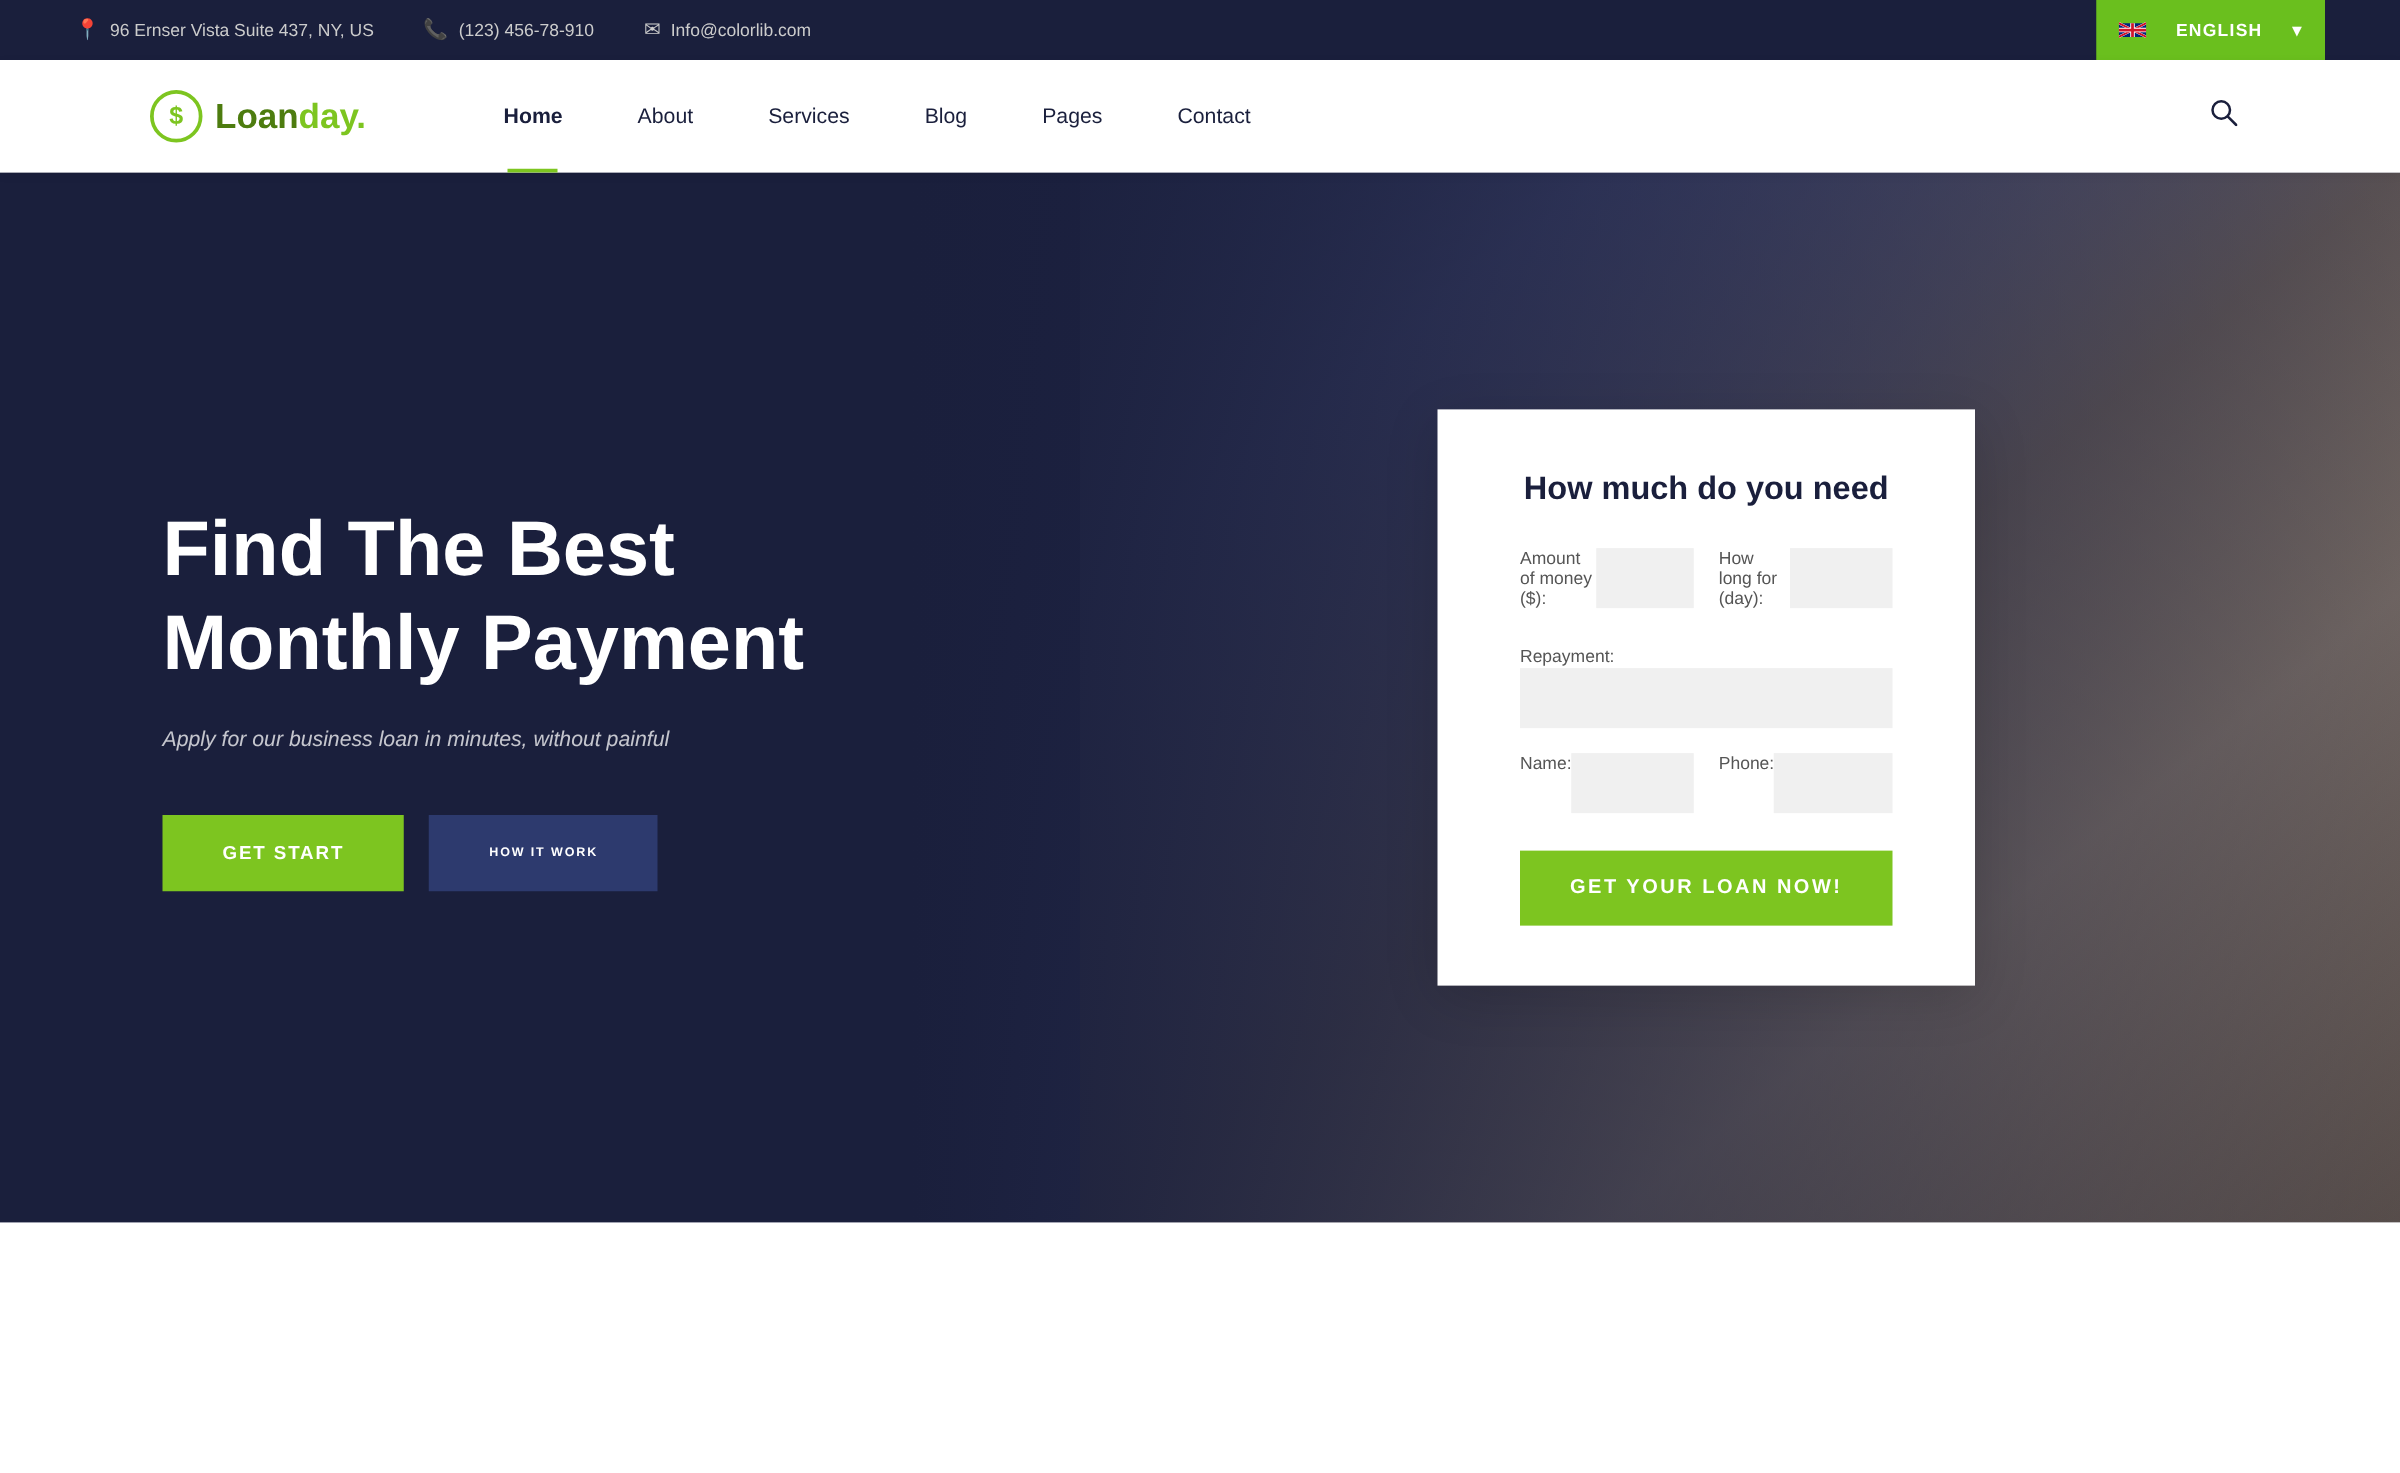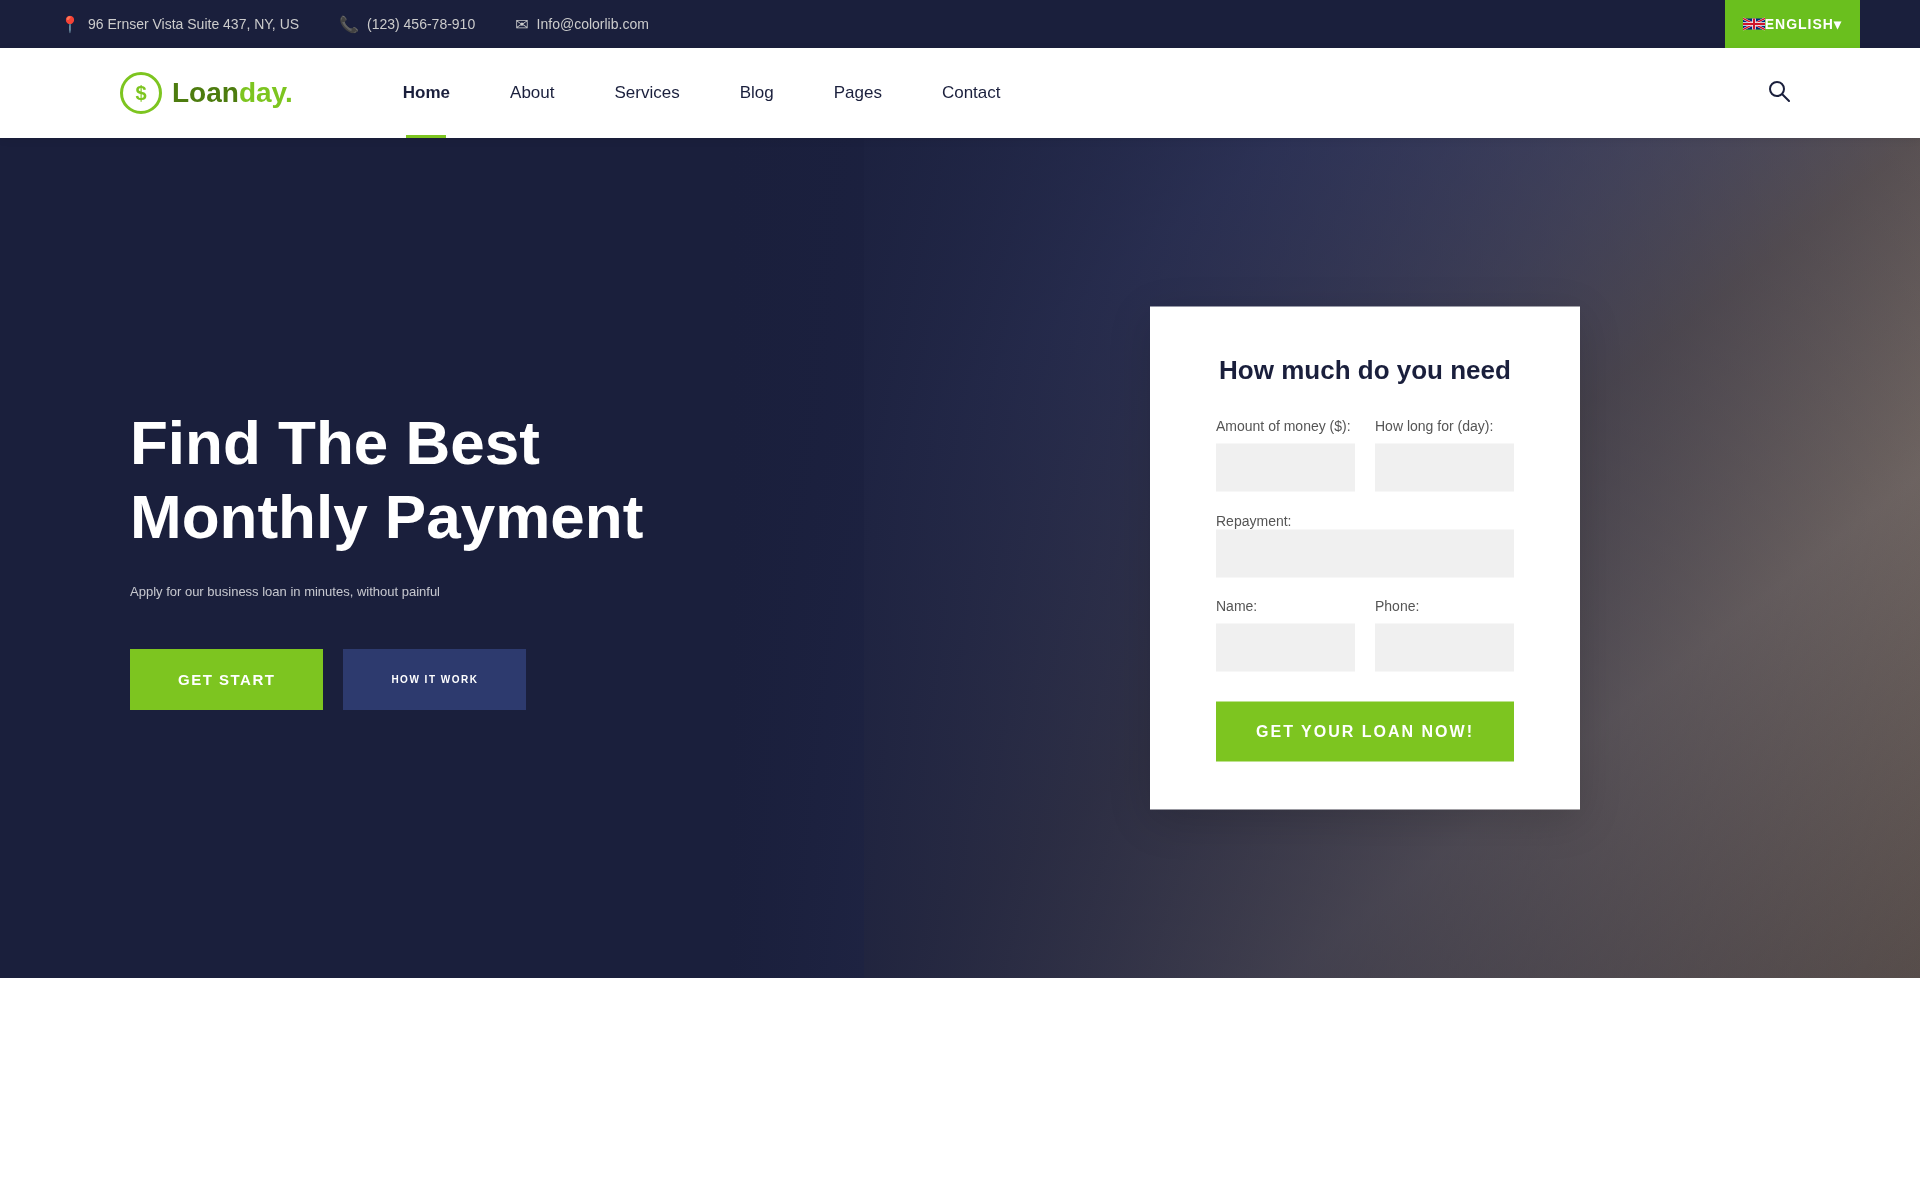--- a/index.html
+++ b/index.html
@@ -23,21 +23,21 @@
     }
     .topbar-icon { font-size: 16px; }
     .topbar-spacer { flex: 1; }
     .lang-btn {
       background: #6abf1e;
       color: white;
       border: none;
       padding: 4px 18px;
       display: flex;
       align-items: center;
-      gap: 0;
+      gap: 24px;
       font-size: 14px;
       font-weight: 600;
       letter-spacing: 1px;
       cursor: pointer;
       height: 48px;
     }
     .flag-icon {
       width: 22px;
       height: 16px;
       display: inline-block;
@@ -143,23 +143,24 @@
       margin-left: 24px;
     }
     .hero-title {
       font-size: 62px;
       font-weight: 800;
       color: #ffffff;
       line-height: 1.2;
       margin-bottom: 30px;
     }
     .hero-subtitle {
-      font-size: 13px;
+      font-size: 17px;
       color: rgba(255,255,255,0.75);
       margin-bottom: 50px;
+      font-style: italic;
     }
     .hero-buttons {
       display: flex;
       gap: 20px;
     }
     .btn-green {
       background: #7dc520;
       color: white;
       border: none;
       padding: 22px 48px;
@@ -201,21 +202,21 @@
       margin-bottom: 32px;
     }
     .form-row {
       display: flex;
       gap: 20px;
       margin-bottom: 20px;
     }
     .form-group {
       flex: 1;
       display: flex;
-      flex-direction: column;
+      flex-direction: row;
     }
     .form-label {
       font-size: 14px;
       color: #555;
       margin-bottom: 10px;
     }
     .form-input {
       background: #f0f0f0;
       border: none;
       height: 48px;

